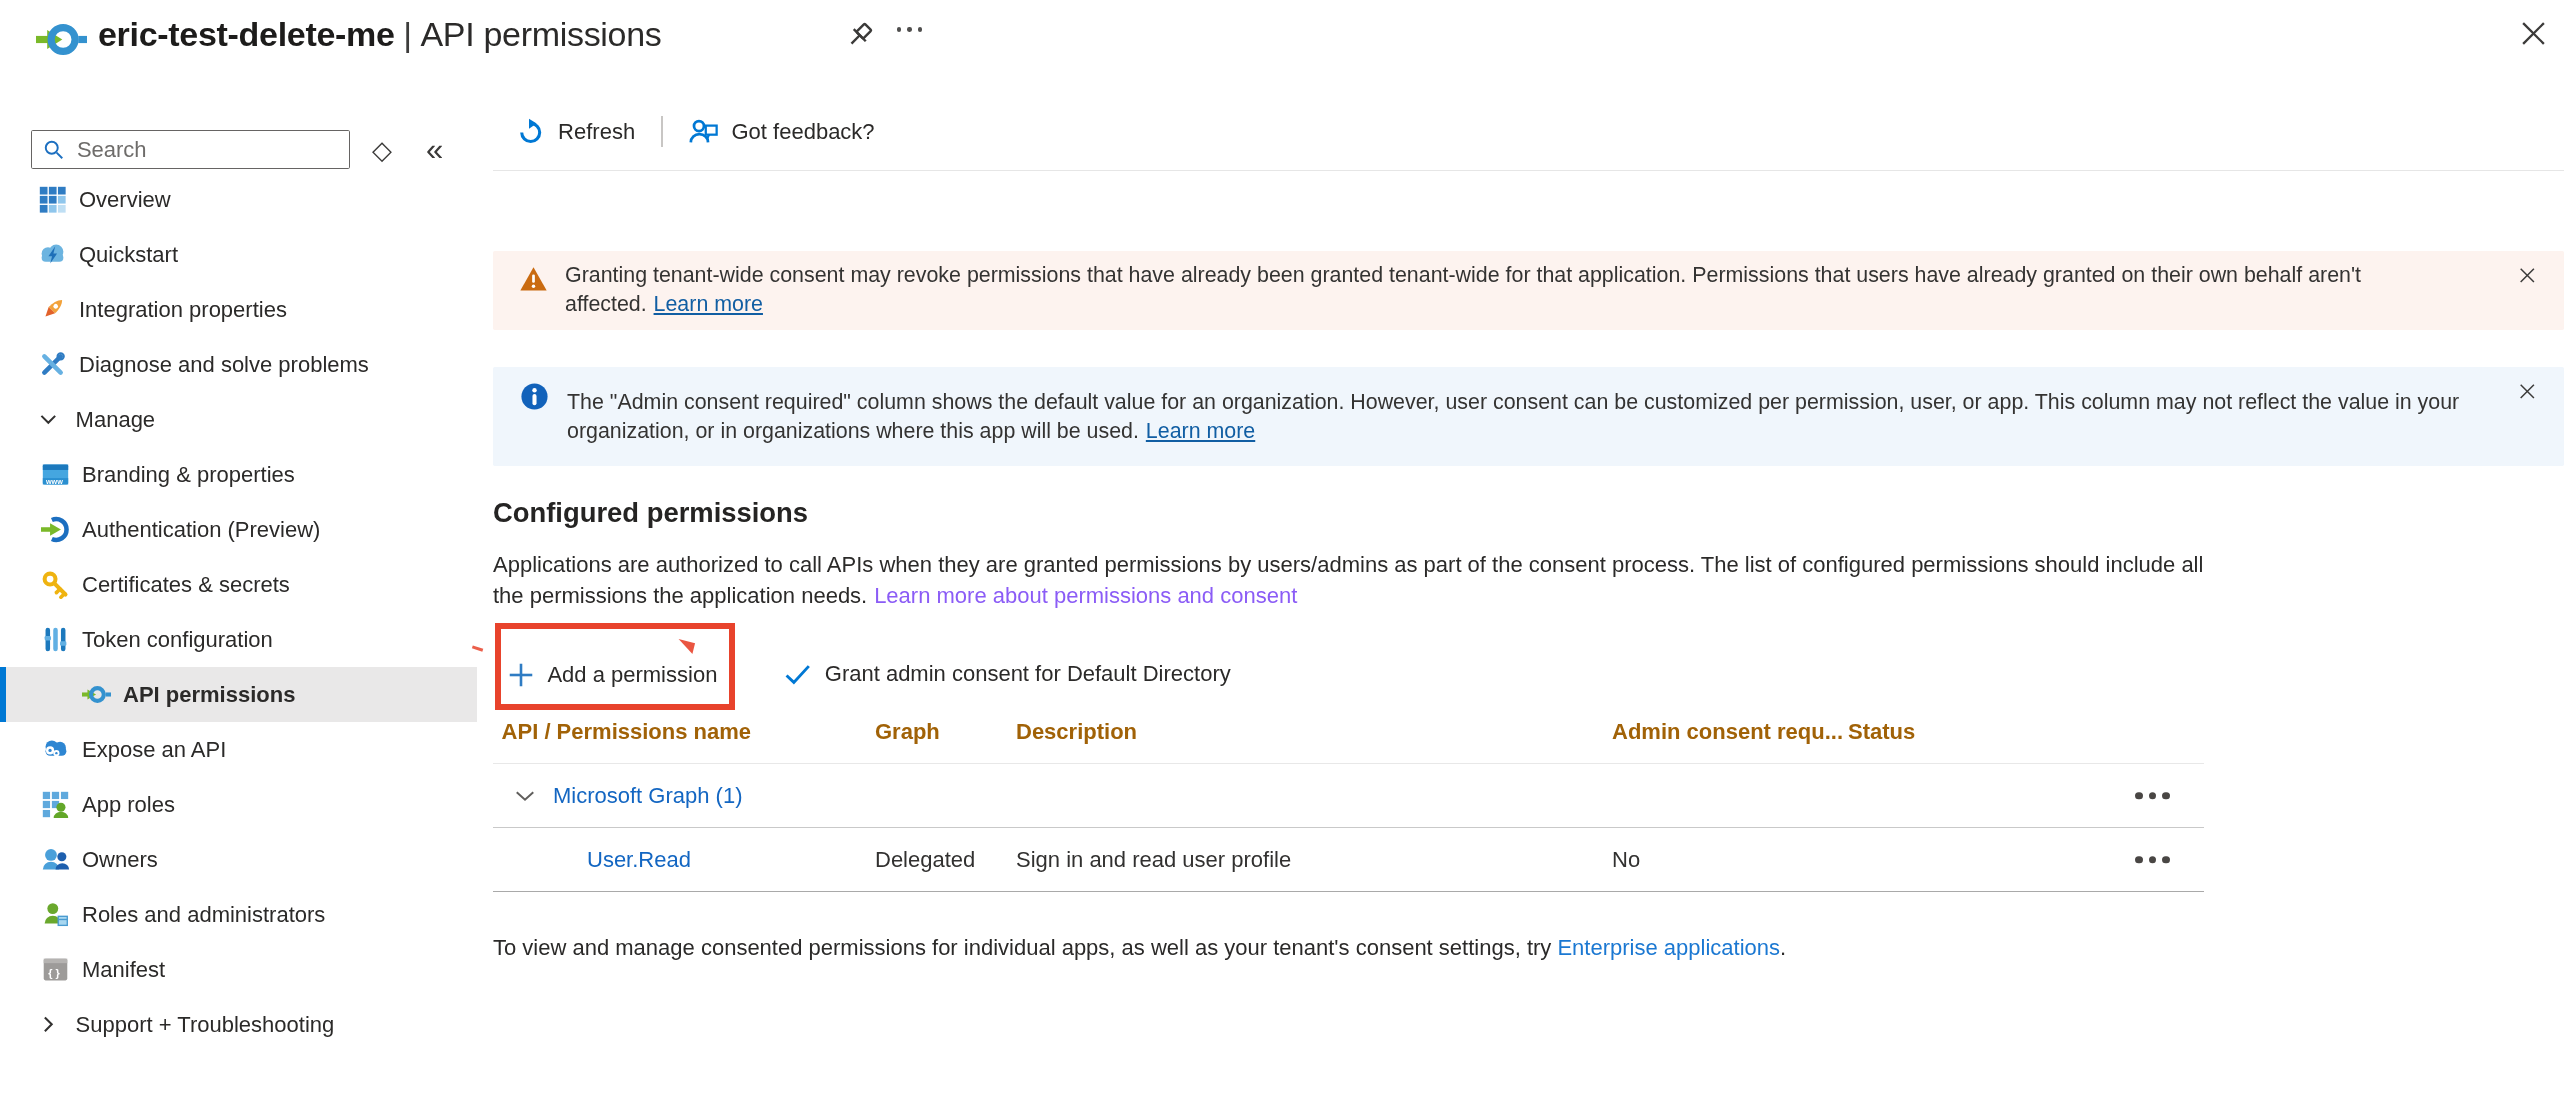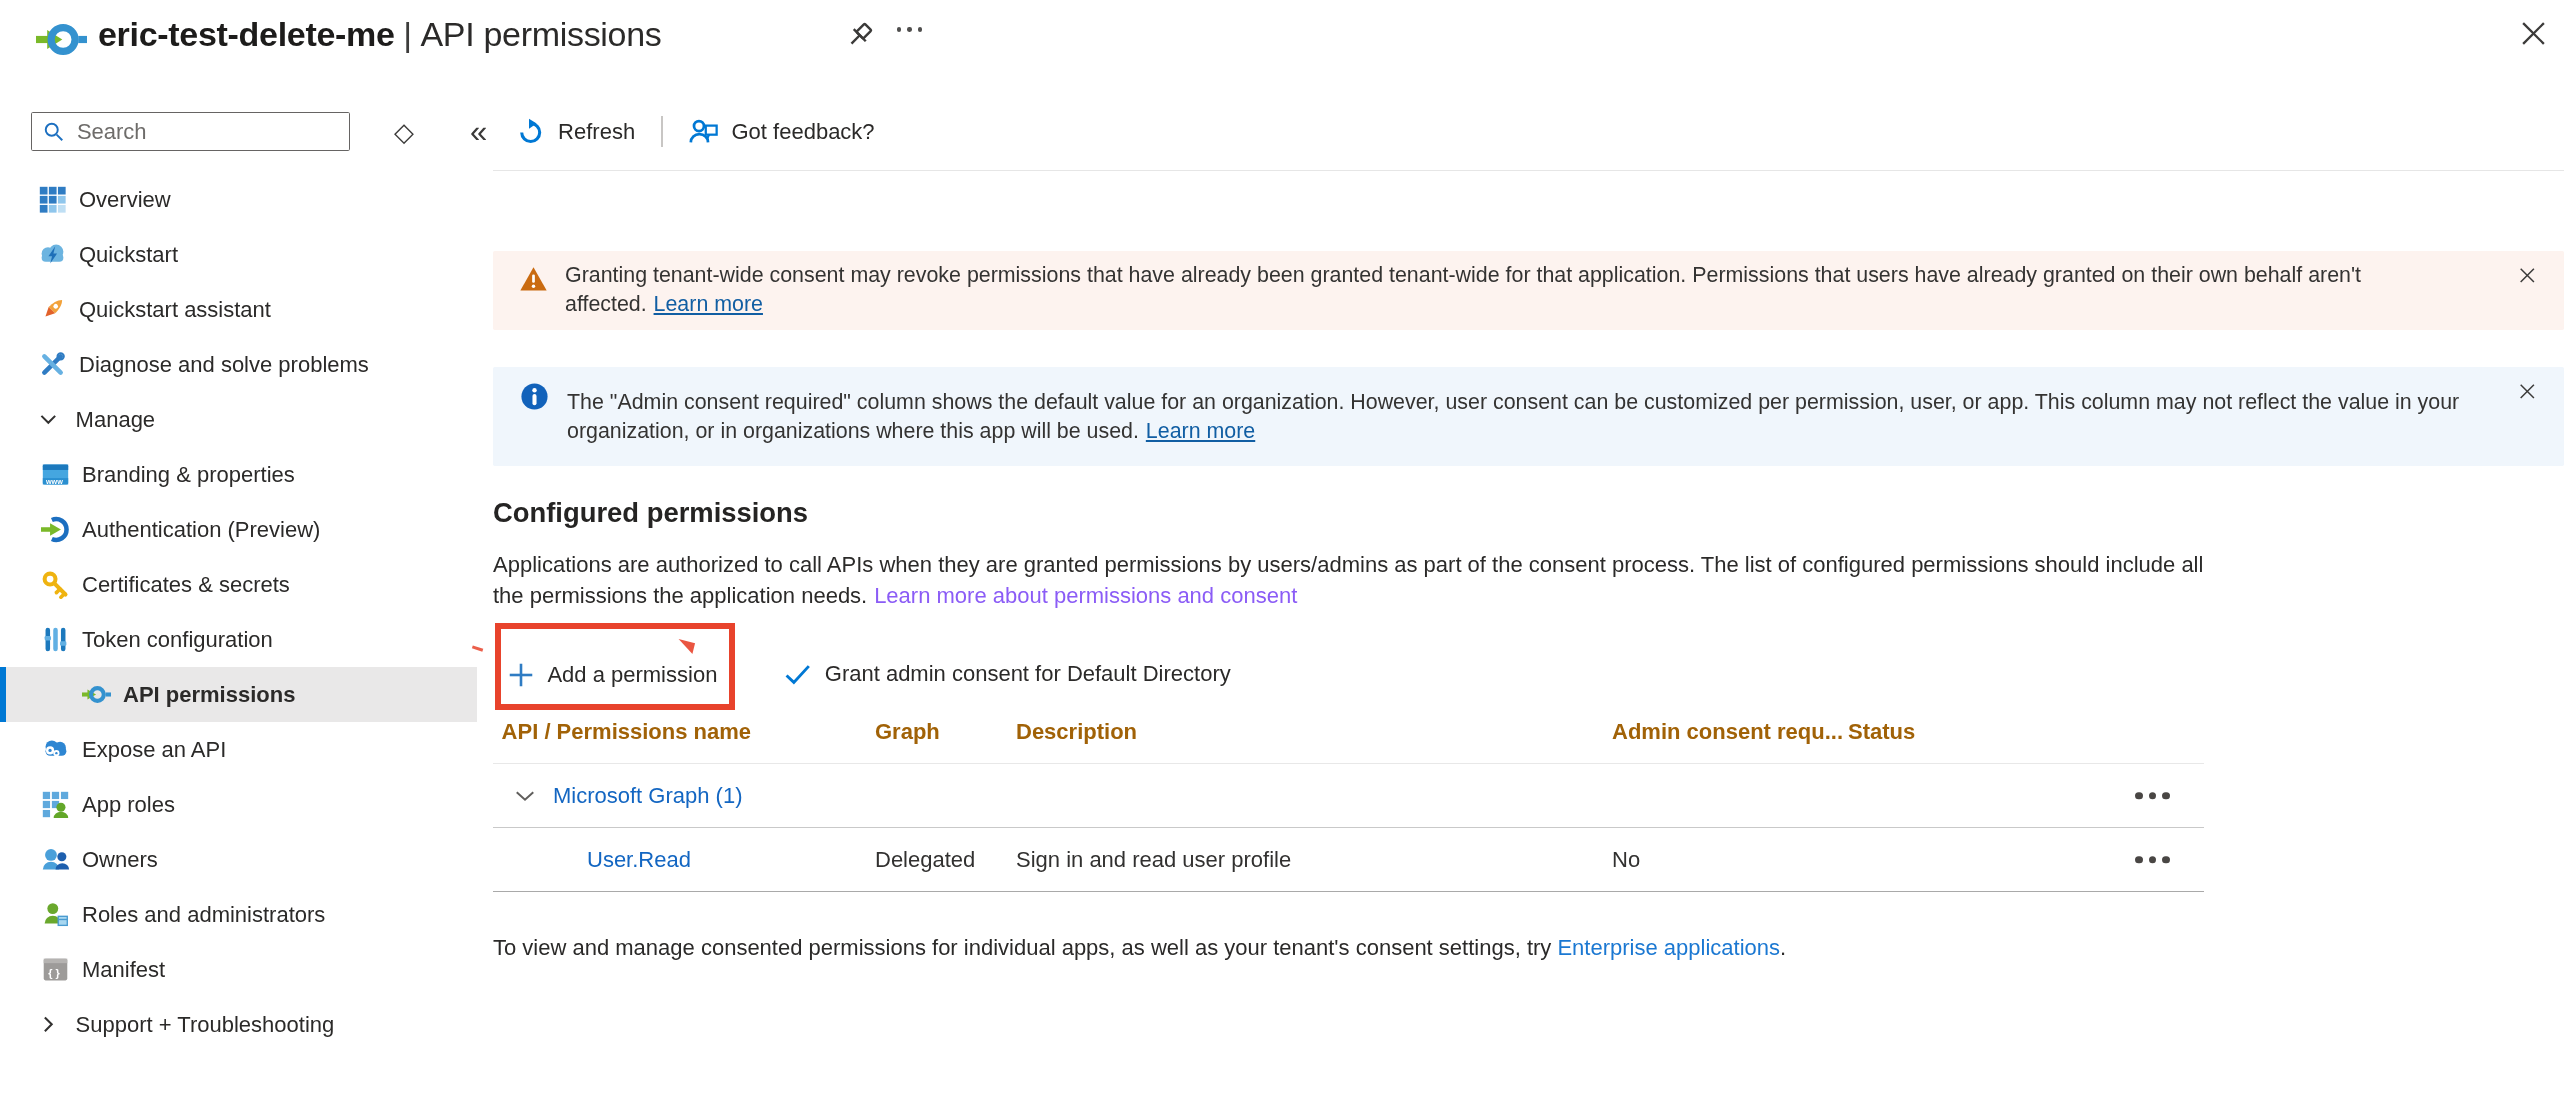--- a/index.html
+++ b/index.html
@@ -13,21 +13,21 @@
   .blade-title .name{font-weight:700;color:#1d1c1b;}
   .blade-title .sep{font-weight:300;color:#3d3c3b;margin:0 8.6px;}
   .blade-title .page{font-weight:400;color:#2b2a29;}
   .pin-btn{position:absolute;left:842px;top:19px;cursor:pointer;}
   .more-btn{position:absolute;left:897px;top:27.4px;cursor:pointer;display:flex;gap:6px;}
   .more-btn i{width:4.3px;height:4.3px;border-radius:50%;background:#4f4e4d;}
   .close-btn{position:absolute;left:2519px;top:19px;cursor:pointer;}
 
   
   .sidebar{position:absolute;left:0;top:101px;width:477px;bottom:0;}
-  .search-row{position:absolute;left:0;top:10px;width:477px;height:41px;display:flex;align-items:center;gap:22px;}
+  .search-row{position:absolute;left:0;top:28px;width:477px;height:41px;display:flex;align-items:center;}
   .searchbox{margin-left:31px;width:319px;height:39px;border:1.7px solid #666463;border-radius:1.7px;
     display:flex;align-items:center;box-sizing:border-box;background:#fff;}
   .searchbox svg{margin:0 8.6px 0 10.3px;}
   .searchbox input{border:none;outline:none;flex:1;font-size:22px;font-family:inherit;color:#3b3a39;background:transparent;min-width:0;}
   .searchbox input::placeholder{color:#6e6c6a;}
   .glyph-btn{font-size:26px;color:#3b3a39;cursor:pointer;line-height:1;}
   .expand-all{margin-left:22px;}
   .collapse{margin-left:34px;font-size:31px;}
 
   .nav{position:absolute;left:0;top:71px;width:477px;}
@@ -167,21 +167,21 @@
     <div class="nav-item">
       <span class="ic">
         <svg width="29" height="29" viewBox="0 0 32 32">
           <g transform="rotate(45 16 16)">
             <path d="M16 1 C20 5 21 11 21 17 L11 17 C11 11 12 5 16 1 Z" fill="#f2a23b"></path>
             <circle cx="16" cy="11" r="2.6" fill="#fff"></circle>
             <polygon points="11,17 21,17 16,27" fill="#e2622b"></polygon>
           </g>
         </svg>
       </span>
-      <span>Quickstart assistant</span>
+      <span>Integration properties</span>
     </div>
     <div class="nav-item">
       <span class="ic">
         <svg width="29" height="29" viewBox="0 0 32 32" stroke-linecap="round">
           <line x1="7" y1="25" x2="25" y2="7" stroke="#2f7cc3" stroke-width="5"></line>
           <line x1="7" y1="7" x2="25" y2="25" stroke="#67b1e2" stroke-width="5"></line>
           <circle cx="25" cy="7" r="3.4" fill="none" stroke="#2f7cc3" stroke-width="2.4"></circle>
         </svg>
       </span>
       <span>Diagnose and solve problems</span>

